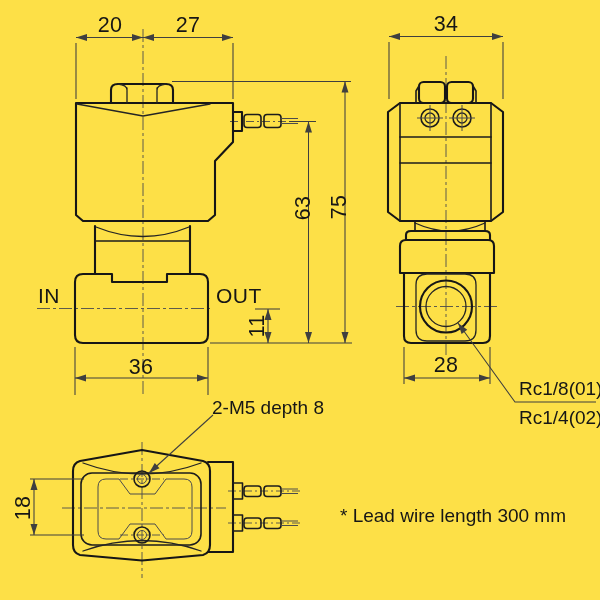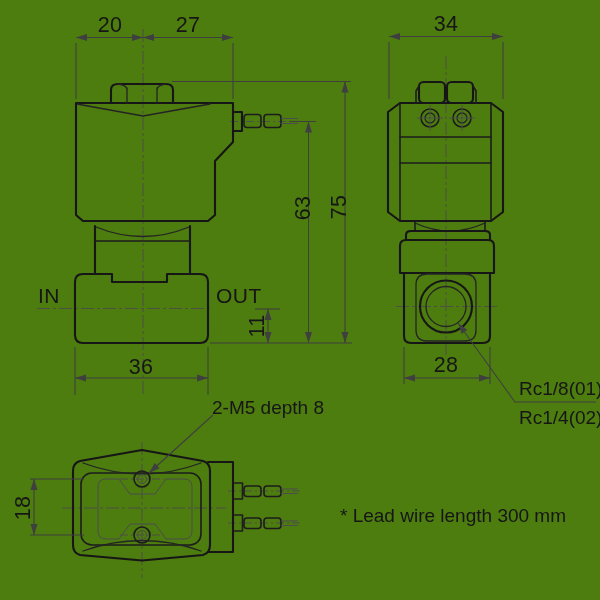--- a/index.html
+++ b/index.html
@@ -1,16 +1,16 @@
 <!DOCTYPE html>
 <html><head>
 <meta charset="utf-8">
 <style>
   html,body{margin:0;padding:0;background:#ffffff;}
-  .page{position:relative;width:600px;height:600px;background:#4d7c0f;overflow:hidden;
+  .page{position:relative;width:600px;height:600px;background:#fde047;overflow:hidden;
         font-family:"Liberation Sans", sans-serif;}
   svg{display:block;}
   
   .s2  {stroke:#161616;stroke-width:2.1;fill:none;stroke-linejoin:round;stroke-linecap:round;}
   .s16 {stroke:#1c1c1c;stroke-width:1.6;fill:none;stroke-linejoin:round;stroke-linecap:round;}
   .s13 {stroke:#242424;stroke-width:1.3;fill:none;stroke-linejoin:round;stroke-linecap:round;}
   .thin{stroke:#4c4c4c;stroke-width:1;fill:none;}
   .dim {stroke:#3f3f3f;stroke-width:1.05;fill:none;}
   .cl  {stroke:#4c4c4c;stroke-width:0.9;fill:none;stroke-dasharray:13 3 3 3;}
   .clS {stroke:#4c4c4c;stroke-width:0.9;fill:none;stroke-dasharray:8 3 2 3;}

